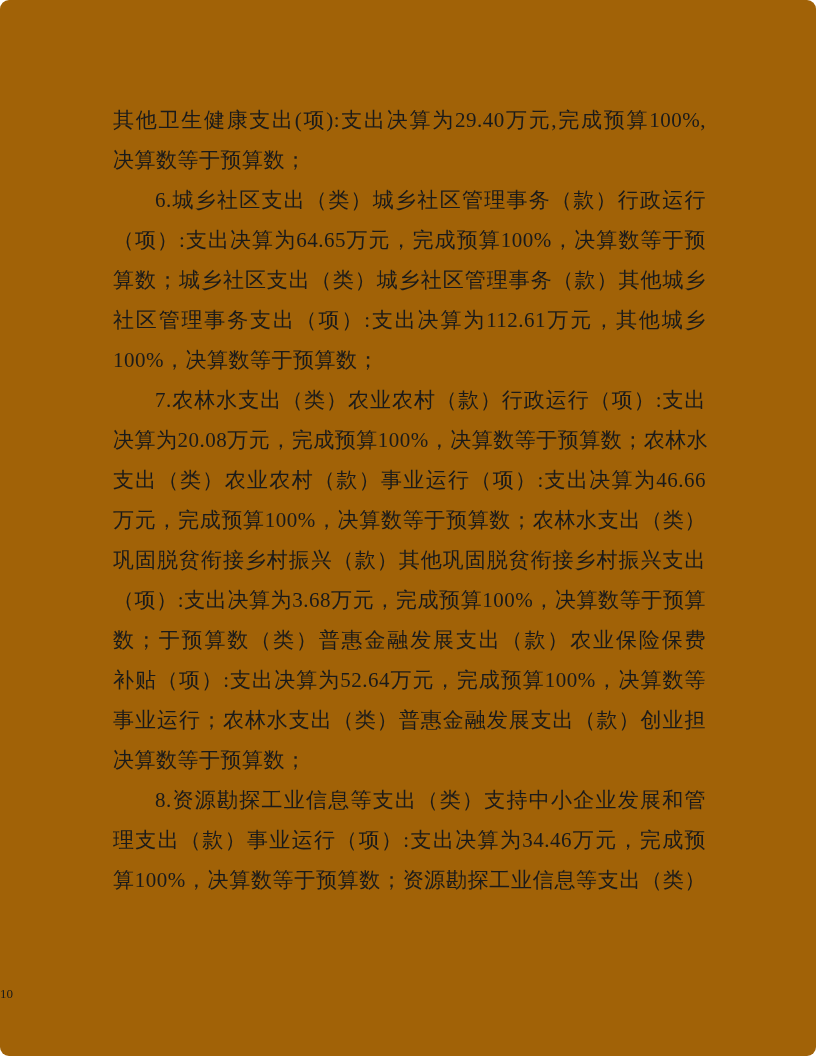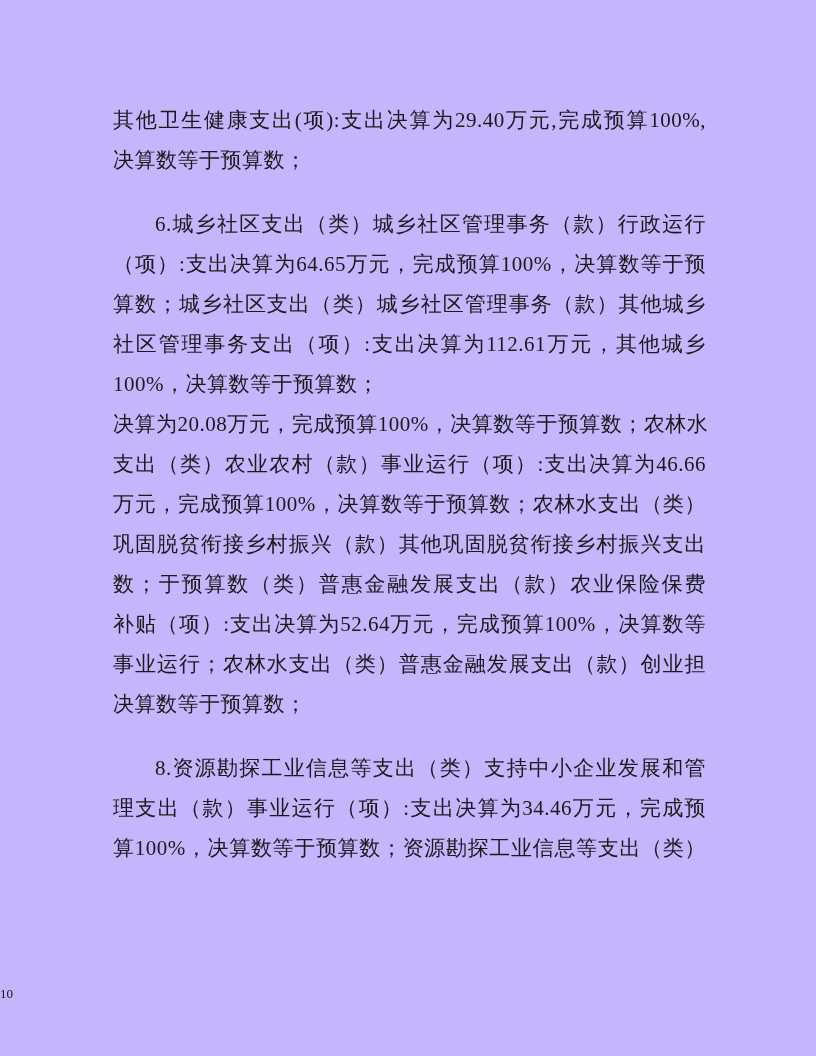--- a/index.html
+++ b/index.html
@@ -4,24 +4,25 @@
 <style>
   html, body {
     margin: 0;
     padding: 0;
     background: #ffffff;
   }
   .page {
     position: relative;
     width: 816px;
     height: 1056px;
-    background: #c4b5fd;
+    background: #a16207;
     overflow: hidden;
     font-family: "Liberation Serif", "DejaVu Serif", serif;
     color: #1a1a1a;
+    border-radius: 9px;
   }
   .text-block {
     position: absolute;
     left: 113px;
     top: 100px;
     width: 593px;
   }
   .line {
     height: 40px;
     line-height: 40px;
@@ -31,21 +32,20 @@
     text-align: justify;
     text-align-last: justify;
     overflow: visible;
   }
   .line.short {
     text-align: center;
     text-align-last: left;
   }
   .line.indent {
     text-indent: 42px;
-    margin-top: 24px;
   }
   .page-number {
     position: absolute;
     left: 0;
     top: 986px;
     width: 100%;
     text-align: left;
     font-size: 13px;
     color: #1a1a1a;
   }
@@ -55,24 +55,26 @@
 
 <div class="page">
   <div class="text-block">
     <div class="line">其他卫生健康支出(项):支出决算为29.40万元,完成预算100%,</div>
     <div class="line short">决算数等于预算数；</div>
     <div class="line indent">6.城乡社区支出（类）城乡社区管理事务（款）行政运行</div>
     <div class="line">（项）:支出决算为64.65万元，完成预算100%，决算数等于预</div>
     <div class="line">算数；城乡社区支出（类）城乡社区管理事务（款）其他城乡</div>
     <div class="line">社区管理事务支出（项）:支出决算为112.61万元，其他城乡</div>
     <div class="line short">100%，决算数等于预算数；</div>
+    <div class="line indent">7.农林水支出（类）农业农村（款）行政运行（项）:支出</div>
     <div class="line">决算为20.08万元，完成预算100%，决算数等于预算数；农林水</div>
     <div class="line">支出（类）农业农村（款）事业运行（项）:支出决算为46.66</div>
     <div class="line">万元，完成预算100%，决算数等于预算数；农林水支出（类）</div>
     <div class="line">巩固脱贫衔接乡村振兴（款）其他巩固脱贫衔接乡村振兴支出</div>
+    <div class="line">（项）:支出决算为3.68万元，完成预算100%，决算数等于预算</div>
     <div class="line">数；于预算数（类）普惠金融发展支出（款）农业保险保费</div>
     <div class="line">补贴（项）:支出决算为52.64万元，完成预算100%，决算数等</div>
     <div class="line">事业运行；农林水支出（类）普惠金融发展支出（款）创业担</div>
     <div class="line short">决算数等于预算数；</div>
     <div class="line indent">8.资源勘探工业信息等支出（类）支持中小企业发展和管</div>
     <div class="line">理支出（款）事业运行（项）:支出决算为34.46万元，完成预</div>
     <div class="line">算100%，决算数等于预算数；资源勘探工业信息等支出（类）</div>
   </div>
   <div class="page-number">10</div>
 </div>

